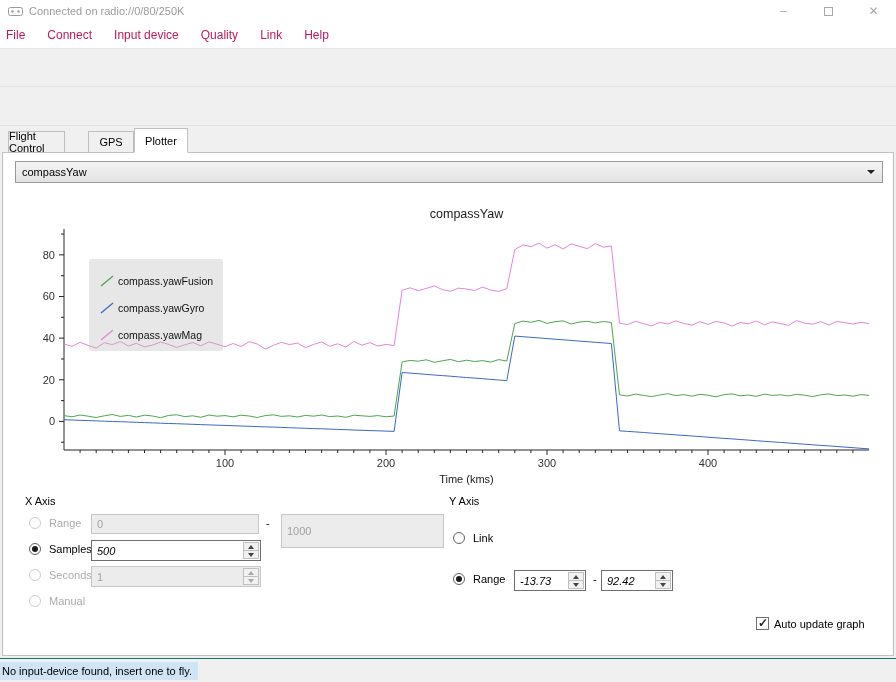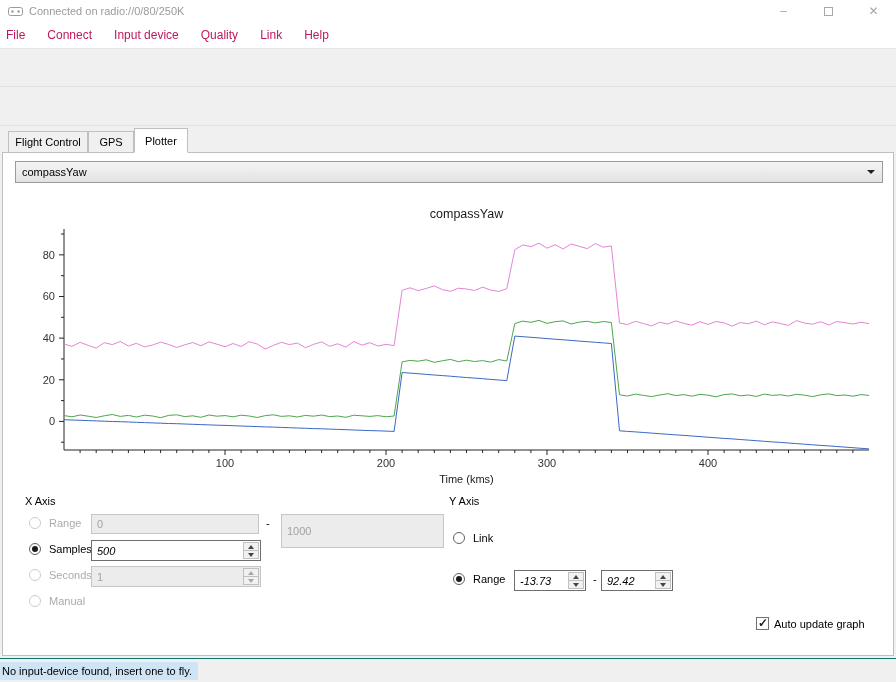--- a/index.html
+++ b/index.html
@@ -124,21 +124,21 @@
       <div class="spin gray">
           <div class="sbtn up"></div>
           <div class="sbtn dn"></div>
         </div>
     </div>
     <span class="checkbox" style="left:188px; top:98px;"></span>
     <span class="lbl" style="left:207px; top:98px;">Auto Reconnect</span>
   </div>
 
   <div class="tabstrip">
-      <div class="tab" style="left: 8px; width: 80px;">Flight Control</div>
+      <div class="tab" style="left: 8px; width: 57px;">Flight Control</div>
       <div class="tab" style="left: 88px; width: 46px;">GPS</div>
       <div class="tab active" style="left: 134px; width: 54px;">Plotter</div>
     </div>
 
   <div class="panel">
 
     <div class="combobox" style="left:12px; top:8px; width:868px; height:22px; background:linear-gradient(#f4f4f4,#e3e3e3); border-color:#9a9a9a; color:#000;">
       <span>compassYaw</span>
       <span class="combo-arrow dark"></span>
     </div>
@@ -214,20 +214,40 @@
         <line x1="801.6" x2="801.6" y1="259" y2="262" stroke="#262626"></line>
         <line x1="817.7" x2="817.7" y1="259" y2="262" stroke="#262626"></line>
         <line x1="833.8" x2="833.8" y1="259" y2="262" stroke="#262626"></line>
         <line x1="849.9" x2="849.9" y1="259" y2="262" stroke="#262626"></line>
         <text x="463.5" y="292" text-anchor="middle" font-size="11" fill="#1a1a1a">Time (kms)</text>
         <polyline points="61.0,224.6 69.0,225.8 77.1,224.0 85.2,225.2 93.2,226.5 101.3,224.8 109.3,223.5 117.3,225.4 125.4,224.4 133.4,226.0 141.5,224.2 149.6,225.0 157.6,226.7 165.7,224.4 173.7,223.8 181.8,225.6 189.8,224.8 197.8,226.3 205.9,224.0 213.9,225.2 222.0,224.6 230.1,225.8 238.1,224.2 246.2,225.0 254.2,226.5 262.3,224.6 270.3,223.8 278.4,225.4 286.4,224.8 294.4,226.0 302.5,224.4 310.6,225.2 318.6,224.0 326.6,225.6 334.7,225.0 342.8,226.3 350.8,224.2 358.9,224.8 366.9,225.4 374.9,224.6 383.0,225.8 391.1,225.0 399.1,170.9 407.1,169.4 415.2,170.2 423.3,168.8 431.3,171.3 439.4,169.8 447.4,168.4 455.4,170.7 463.5,169.2 471.6,170.5 479.6,169.6 487.6,171.1 495.7,168.6 503.8,170.0 511.8,132.6 519.9,130.1 527.9,131.3 536.0,129.4 544.0,132.4 552.0,130.7 560.1,129.9 568.1,133.0 576.2,131.1 584.3,130.3 592.3,131.9 600.4,130.5 608.4,131.5 616.5,203.8 624.5,205.0 632.5,203.1 640.6,204.4 648.6,205.6 656.7,204.0 664.8,202.7 672.8,204.6 680.9,203.6 688.9,205.2 697.0,203.3 705.0,204.2 713.0,205.8 721.1,203.6 729.1,202.9 737.2,204.8 745.3,204.0 753.3,205.4 761.4,203.1 769.4,204.4 777.5,203.8 785.5,205.0 793.5,203.3 801.6,204.2 809.6,205.6 817.7,203.8 825.8,202.9 833.8,204.6 841.9,204.0 849.9,205.2 858.0,203.6 866.0,204.4" fill="none" stroke="#4da64d" stroke-width="1" stroke-linejoin="round"></polyline>
         <polyline points="61.0,228.7 69.0,229.0 77.1,229.3 85.2,229.6 93.2,229.9 101.3,230.2 109.3,230.5 117.3,230.7 125.4,231.0 133.4,231.3 141.5,231.6 149.6,231.9 157.6,232.2 165.7,232.5 173.7,232.7 181.8,233.0 189.8,233.3 197.8,233.6 205.9,233.9 213.9,234.2 222.0,234.4 230.1,234.7 238.1,235.0 246.2,235.3 254.2,235.6 262.3,235.9 270.3,236.1 278.4,236.4 286.4,236.7 294.4,237.0 302.5,237.3 310.6,237.6 318.6,237.8 326.6,238.1 334.7,238.4 342.8,238.7 350.8,239.0 358.9,239.3 366.9,239.6 374.9,239.8 383.0,240.1 391.1,240.4 399.1,181.5 407.1,182.1 415.2,182.7 423.3,183.4 431.3,184.0 439.4,184.6 447.4,185.2 455.4,185.9 463.5,186.5 471.6,187.1 479.6,187.7 487.6,188.4 495.7,189.0 503.8,189.6 511.8,145.1 519.9,145.7 527.9,146.3 536.0,146.9 544.0,147.6 552.0,148.2 560.1,148.8 568.1,149.4 576.2,150.1 584.3,150.7 592.3,151.3 600.4,151.9 608.4,152.5 616.5,239.8 624.5,240.4 632.5,240.9 640.6,241.5 648.6,242.1 656.7,242.7 664.8,243.3 672.8,243.9 680.9,244.4 688.9,245.0 697.0,245.6 705.0,246.2 713.0,246.8 721.1,247.4 729.1,247.9 737.2,248.5 745.3,249.1 753.3,249.7 761.4,250.3 769.4,250.9 777.5,251.4 785.5,252.0 793.5,252.6 801.6,253.2 809.6,253.8 817.7,254.4 825.8,254.9 833.8,255.5 841.9,256.1 849.9,256.7 858.0,257.3 866.0,257.9" fill="none" stroke="#3a68c4" stroke-width="1" stroke-linejoin="round"></polyline>
         <polyline points="61.0,153.0 69.0,155.3 77.1,151.3 85.2,154.4 93.2,157.1 101.3,151.7 109.3,153.6 117.3,150.5 125.4,155.0 133.4,152.3 141.5,155.9 149.6,154.0 157.6,151.1 165.7,153.4 173.7,156.5 181.8,153.8 189.8,151.5 197.8,154.8 205.9,150.9 213.9,153.2 222.0,155.7 230.1,152.5 238.1,155.5 246.2,150.7 254.2,153.0 262.3,158.0 270.3,154.4 278.4,151.3 286.4,153.6 294.4,152.1 302.5,156.7 310.6,153.4 318.6,150.9 326.6,155.3 334.7,152.8 342.8,156.1 350.8,150.5 358.9,154.2 366.9,151.7 374.9,155.0 383.0,153.4 391.1,154.6 399.1,99.3 407.1,96.8 415.2,99.7 423.3,97.4 431.3,94.9 439.4,98.6 447.4,100.3 455.4,97.2 463.5,98.0 471.6,99.5 479.6,96.1 487.6,99.0 495.7,100.5 503.8,97.6 511.8,58.7 519.9,53.9 527.9,55.7 536.0,52.2 544.0,57.2 552.0,53.7 560.1,58.0 568.1,53.0 576.2,55.3 584.3,57.6 592.3,52.6 600.4,56.2 608.4,54.9 616.5,132.1 624.5,133.6 632.5,130.3 640.6,132.6 648.6,134.9 656.7,131.3 664.8,133.0 672.8,129.9 680.9,132.4 688.9,134.2 697.0,130.7 705.0,133.4 713.0,130.5 721.1,131.9 729.1,135.1 737.2,131.5 745.3,132.8 753.3,130.1 761.4,133.8 769.4,130.9 777.5,132.6 785.5,134.4 793.5,129.6 801.6,132.1 809.6,133.2 817.7,130.7 825.8,134.0 833.8,130.5 841.9,131.7 849.9,133.0 858.0,131.3 866.0,132.6" fill="none" stroke="#e584d8" stroke-width="1" stroke-linejoin="round"></polyline>
       </svg>
 
+    <div class="legend">
+        <div class="legend-item">
+          <svg width="17" height="14">
+            <line x1="2" y1="12" x2="14" y2="2" stroke="#4da64d" stroke-width="1.3"></line>
+          </svg>
+          <span>compass.yawFusion</span>
+        </div>
+        <div class="legend-item">
+          <svg width="17" height="14">
+            <line x1="2" y1="12" x2="14" y2="2" stroke="#3a68c4" stroke-width="1.3"></line>
+          </svg>
+          <span>compass.yawGyro</span>
+        </div>
+        <div class="legend-item">
+          <svg width="17" height="14">
+            <line x1="2" y1="12" x2="14" y2="2" stroke="#e584d8" stroke-width="1.3"></line>
+          </svg>
+          <span>compass.yawMag</span>
+        </div>
+      </div>
 
     <span class="lbl" style="left:22px; top:342px;">X Axis</span>
 
     <span class="radio disabled" style="left:26px; top:364px;"></span>
     <span class="lbl gray" style="left:46px; top:364px;">Range</span>
     <div class="inputbox" style="left:88px; top:361px; width:168px; height:20px;">
       <input readonly="" value="0" style="">
     </div>
     <span class="lbl" style="left:263px; top:364px;">-</span>
     <div class="inputbox" style="left:278px; top:361px; width:163px; height:34px;">

